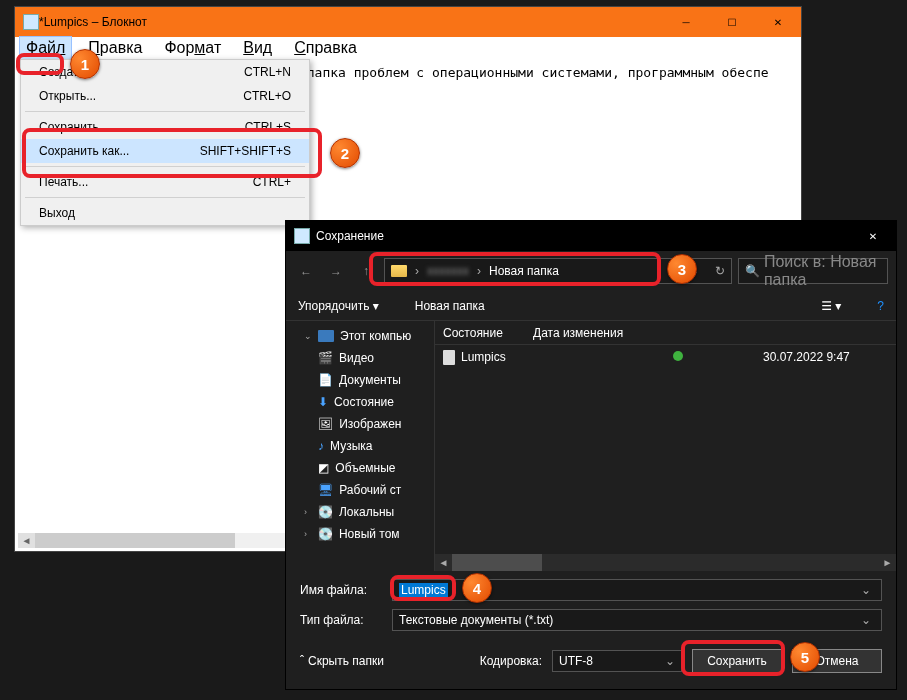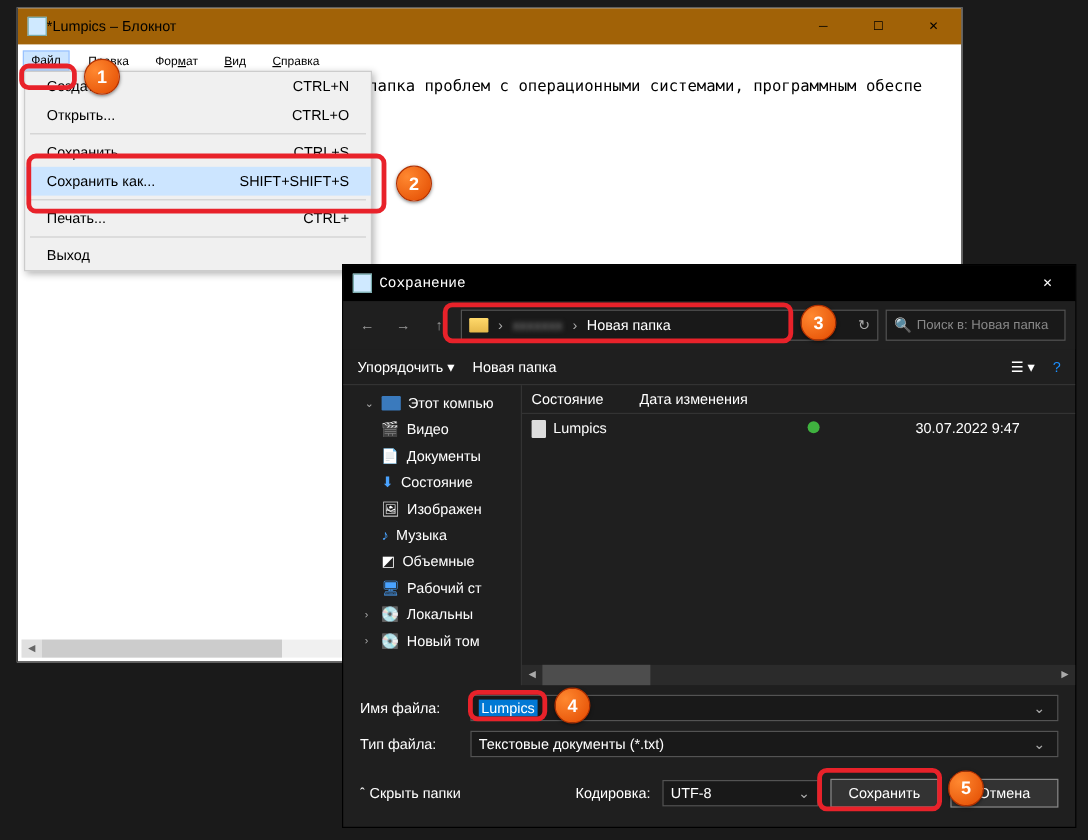--- a/index.html
+++ b/index.html
@@ -1,45 +1,45 @@
 <!DOCTYPE html>
 <html><head>
 <meta charset="utf-8">
 <style>
 * { box-sizing: border-box; margin: 0; padding: 0; font-family: 'Segoe UI', Tahoma, sans-serif; }
 body { width: 907px; height: 700px; background: #1a1a1a; position: relative; overflow: hidden; }
 
 
 .notepad { position: absolute; left: 14px; top: 6px; width: 788px; height: 546px; background: #fff; border: 1px solid #444; }
-.titlebar { height: 30px; background: #a16207; display: flex; align-items: center; padding-left: 8px; }
+.titlebar { height: 30px; background: #f97316; display: flex; align-items: center; padding-left: 8px; }
 .titlebar .title { font-size: 12px; flex: 1; }
 .win-controls { display: flex; }
 .win-btn { width: 46px; height: 30px; display: flex; align-items: center; justify-content: center; font-size: 10px; }
-.menubar { height: 22px; display: flex; align-items: flex-end; padding-left: 4px; gap: 10px; font-size: 10px; }
+.menubar { height: 22px; display: flex; align-items: center; padding-left: 4px; gap: 10px; font-size: 16px; }
 .menubar span { padding: 2px 6px; }
 .menubar span.active { background: #cce5ff; border: 1px solid #99c2ff; }
 .menubar span u { text-decoration: underline; }
 .notepad .content { padding: 6px 10px; font-family: Consolas, monospace; font-size: 13px; white-space: pre; }
 .dropdown { position: absolute; left: 20px; top: 59px; width: 290px; background: #f0f0f0; border: 1px solid #ccc; box-shadow: 2px 2px 6px rgba(0,0,0,0.3); font-size: 12px; }
 .dropdown .row { display: flex; justify-content: space-between; padding: 5px 18px; }
 .dropdown .row.hover { background: #cce5ff; }
 .dropdown .sep { height: 1px; background: #d0d0d0; margin: 3px 4px; }
 .scrollbar-h { position: absolute; left: 3px; right: 3px; bottom: 3px; height: 15px; background: #f0f0f0; display: flex; }
 .scrollbar-h .thumb { width: 200px; height: 100%; background: #ccc; }
 .scrollbar-h .arrow { width: 17px; height: 100%; background: #e0e0e0; display: flex; align-items: center; justify-content: center; font-size: 10px; color: #666; }
 
 
 .savedlg { position: absolute; left: 285px; top: 220px; width: 612px; height: 470px; background: #1f1f1f; border: 1px solid #000; color: #fff; font-size: 12px; }
 .sd-title { height: 30px; background: #000; display: flex; align-items: center; padding-left: 8px; }
-.sd-title .title { flex: 1; font-family: Liberation Mono, monospace; }
+.sd-title .title { flex: 1; }
 .sd-nav { height: 40px; display: flex; align-items: center; padding: 0 8px; gap: 6px; background: #1f1f1f; }
 .sd-nav .navbtn { width: 24px; height: 24px; display: flex; align-items: center; justify-content: center; color: #999; }
 .sd-nav .path { flex: 1; height: 26px; background: #191919; border: 1px solid #535353; display: flex; align-items: center; padding: 0 6px; gap: 8px; }
 .sd-nav .search { width: 150px; height: 26px; background: #191919; border: 1px solid #535353; display: flex; align-items: center; padding: 0 6px; color: #888; gap: 4px; }
-.sd-tool { height: 30px; display: flex; align-items: center; padding: 0 12px; gap: 15px; border-bottom: 1px solid #333; }
+.sd-tool { height: 30px; display: flex; align-items: center; padding: 0 12px; gap: 36px; border-bottom: 1px solid #333; }
 .sd-tool .spacer { flex: 1; }
 .sd-body { display: flex; height: 250px; }
 .sd-tree { width: 148px; overflow: hidden; padding: 4px 0; }
 .sd-tree .item { display: flex; align-items: center; gap: 6px; padding: 4px 6px 4px 18px; white-space: nowrap; }
 .sd-tree .chev { width: 8px; color: #aaa; font-size: 9px; }
 .sd-list { flex: 1; border-left: 1px solid #333; display: flex; flex-direction: column; }
 .sd-headers { display: flex; height: 24px; align-items: center; border-bottom: 1px solid #333; font-size: 12px; }
 .sd-headers .h { padding: 0 8px; }
 .sd-files { flex: 1; }
 .sd-file { display: flex; align-items: center; height: 24px; }
@@ -144,21 +144,21 @@
       <div class="folder-ico"></div>
       <span style="color:#aaa">›</span>
       <span class="blur">xxxxxxx</span>
       <span style="color:#aaa">›</span>
       <span>Новая папка</span>
       <span style="margin-left:auto;color:#aaa">⌄</span>
       <span style="color:#aaa;margin-left:8px">↻</span>
     </div>
     <div class="search">
       <span>🔍</span>
-      <span style="font-size:11px">Поиск в: Новая папка</span>
+      <span style="font-size:16px">Поиск в: Новая папка</span>
     </div>
   </div>
   <div class="sd-tool">
     <span><span>Упорядочить</span> ▾</span>
     <span>Новая папка</span>
     <div class="spacer"></div>
     <span>☰ ▾</span>
     <span style="color:#1e90ff">?</span>
   </div>
   <div class="sd-body">

